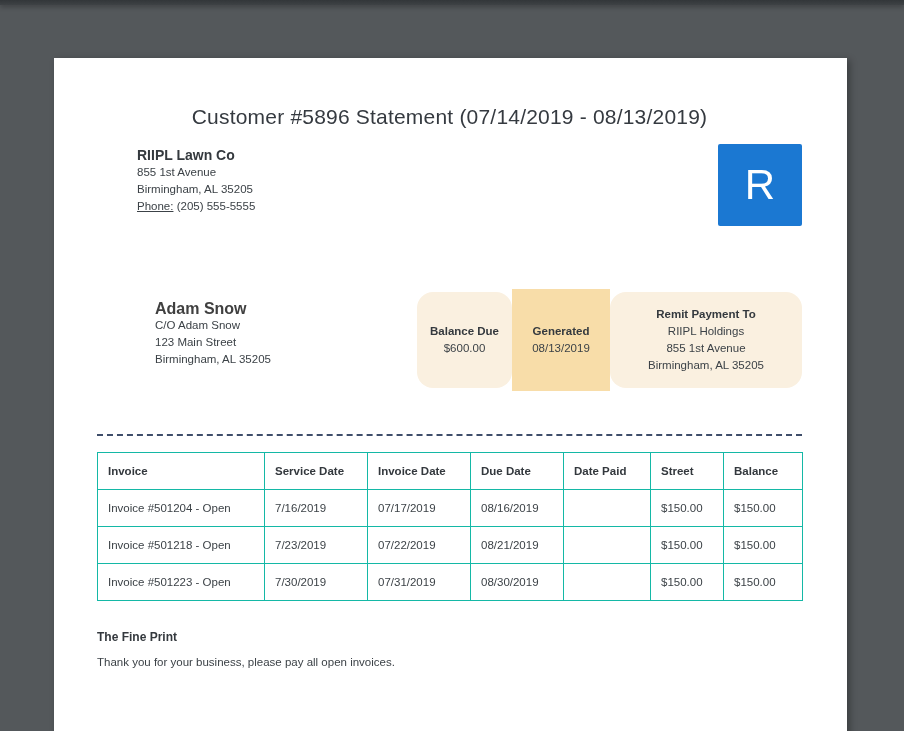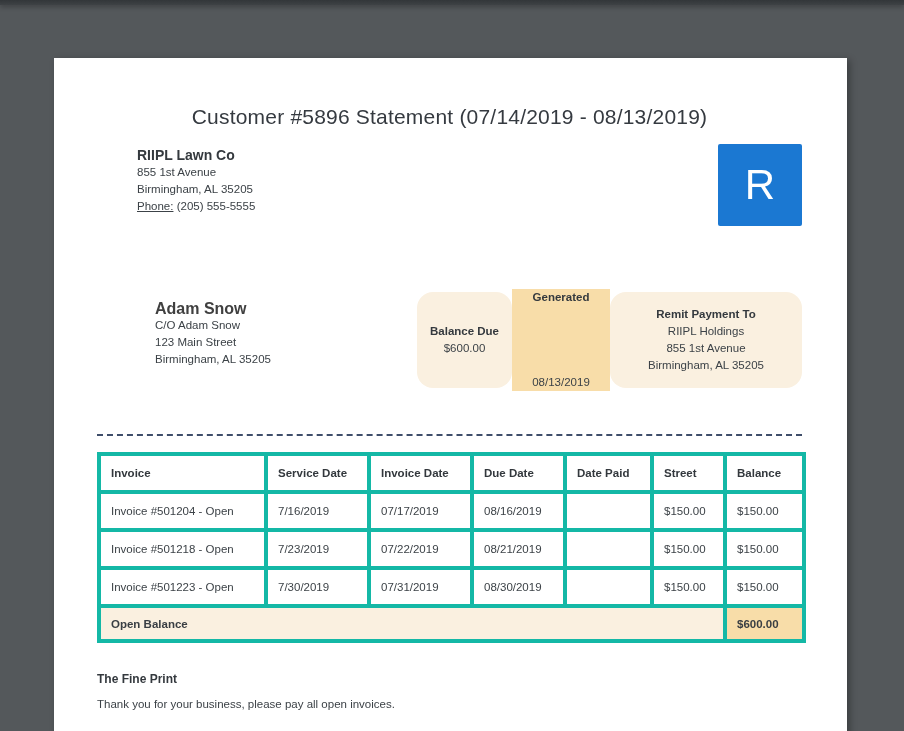--- a/index.html
+++ b/index.html
@@ -63,37 +63,37 @@
   .summary-cell {
     display: flex; flex-direction: column; justify-content: center;
     text-align: center;
     font-size: 11.5px; line-height: 17px;
     color: #3c4247;
   }
   .summary-cell .cell-label { font-weight: bold; color: #34393e; }
   .cell-light { height: 96px; margin-top: 3px; border-radius: 16px; }
   .cell-dark  { height: 102px; }
   .cell-balance { width: 95px; }
-  .cell-generated { width: 98px; justify-content: space-between; }
+  .cell-generated { width: 98px; }
   .cell-remit { width: 192px; }
 
   .dashed-sep {
     margin-top: 43px;
     border-top: 2px dashed #3f4e6a;
   }
 
   table.invoice-table {
     margin-top: 16px;
     width: 705px;
     border-collapse: collapse;
     table-layout: fixed;
     font-size: 11.5px;
   }
   .invoice-table th, .invoice-table td {
-    border: 4px solid #14b8a6;
+    border: 1px solid #14b8a6;
     padding: 11px 10px;
     text-align: left;
     color: #3c4247;
     height: 37px;
     white-space: nowrap;
     overflow: hidden;
   }
   .invoice-table th { font-weight: bold; color: #33383d; }
   .row-footer td { height: 35px; padding: 9px 10px; font-weight: bold; color: #393e43; }
 
@@ -190,24 +190,20 @@
         </tr>
         <tr>
           <td>Invoice #501223 - Open</td>
           <td>7/30/2019</td>
           <td>07/31/2019</td>
           <td>08/30/2019</td>
           <td></td>
           <td>$150.00</td>
           <td>$150.00</td>
         </tr>
-        <tr class="row-footer">
-          <td colspan="6" id="open-balance-label-cell" style="background: rgb(250, 240, 224);">Open Balance</td>
-          <td id="open-balance-value-cell" style="background: rgb(248, 221, 169);">$600.00</td>
-        </tr>
       </tbody>
     </table>
 
     <div class="fine-print-heading">The Fine Print</div>
     <div class="fine-print-text">Thank you for your business, please pay all open invoices.</div>
 
   </div>
 </div>
 
 </body></html>

